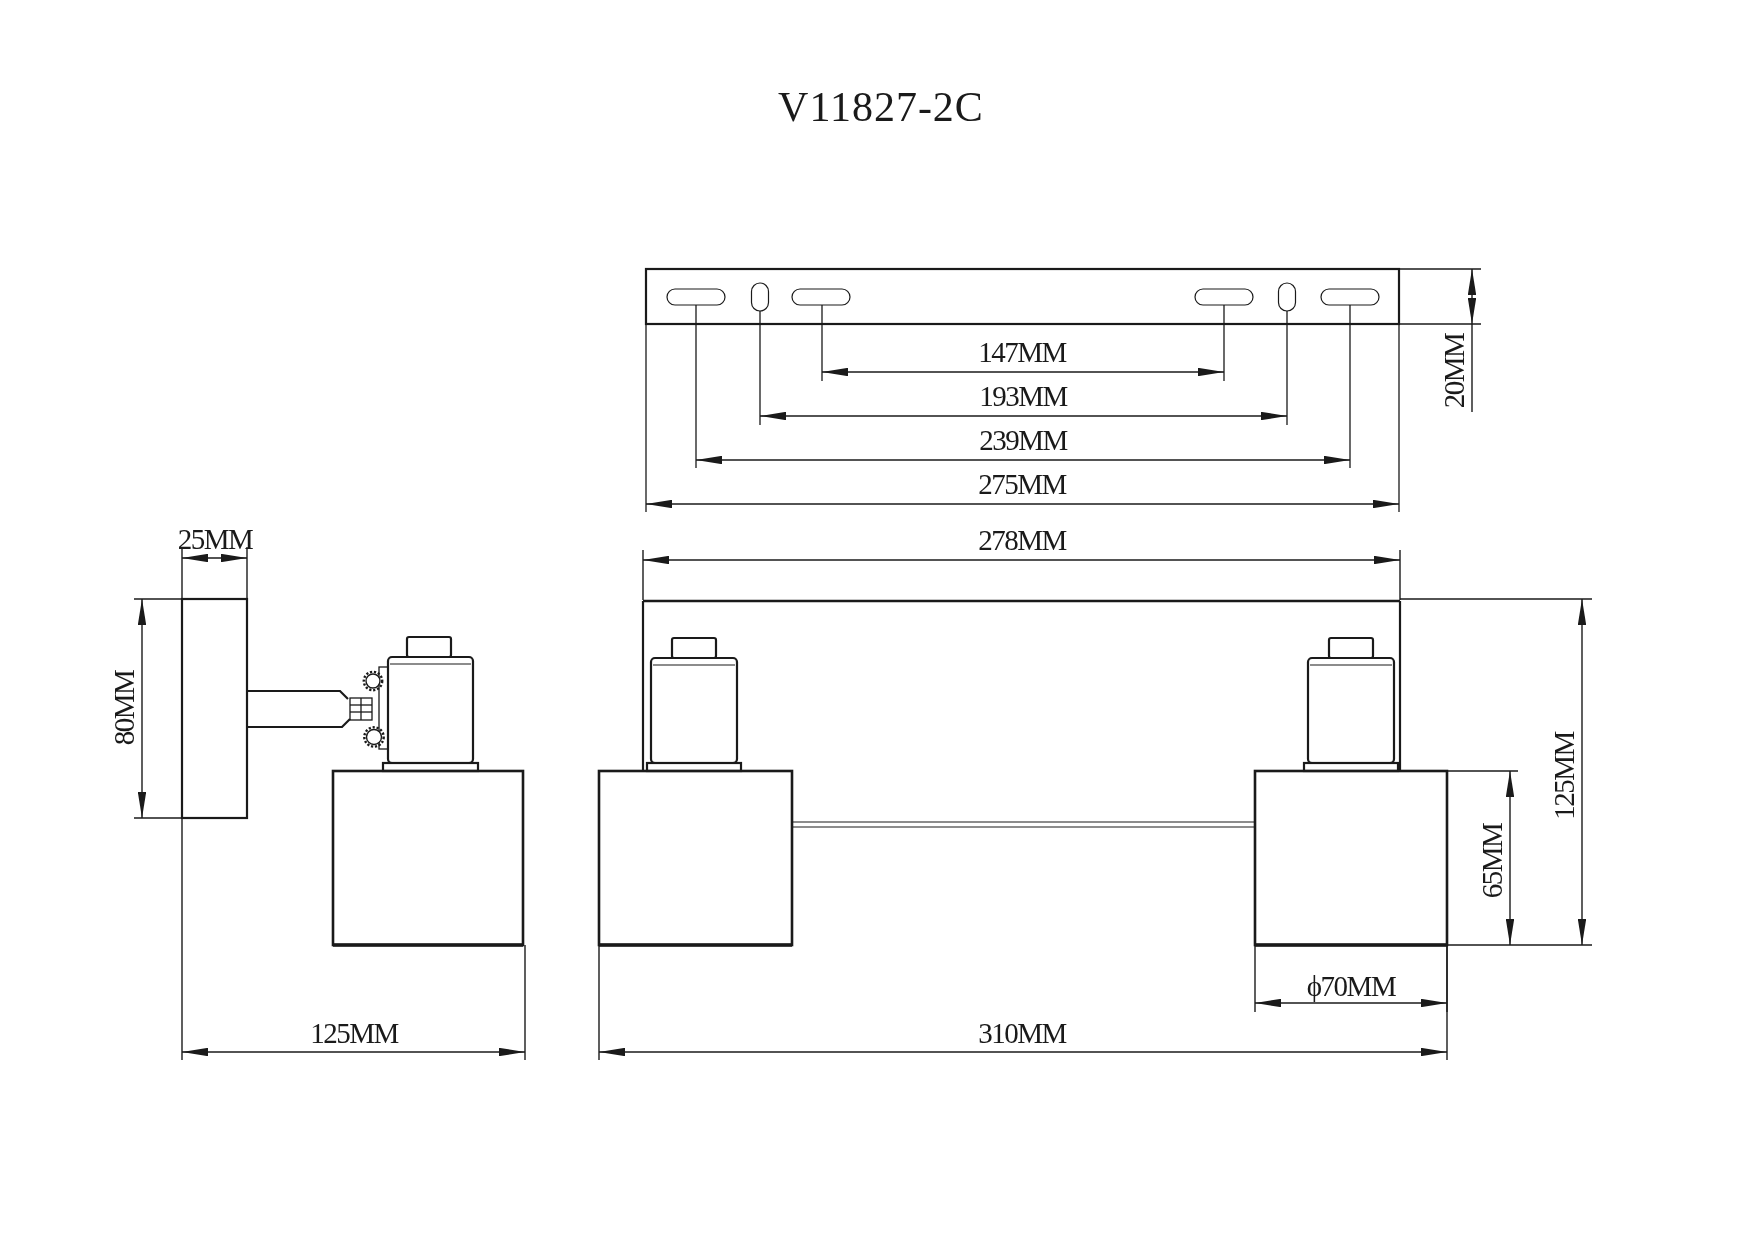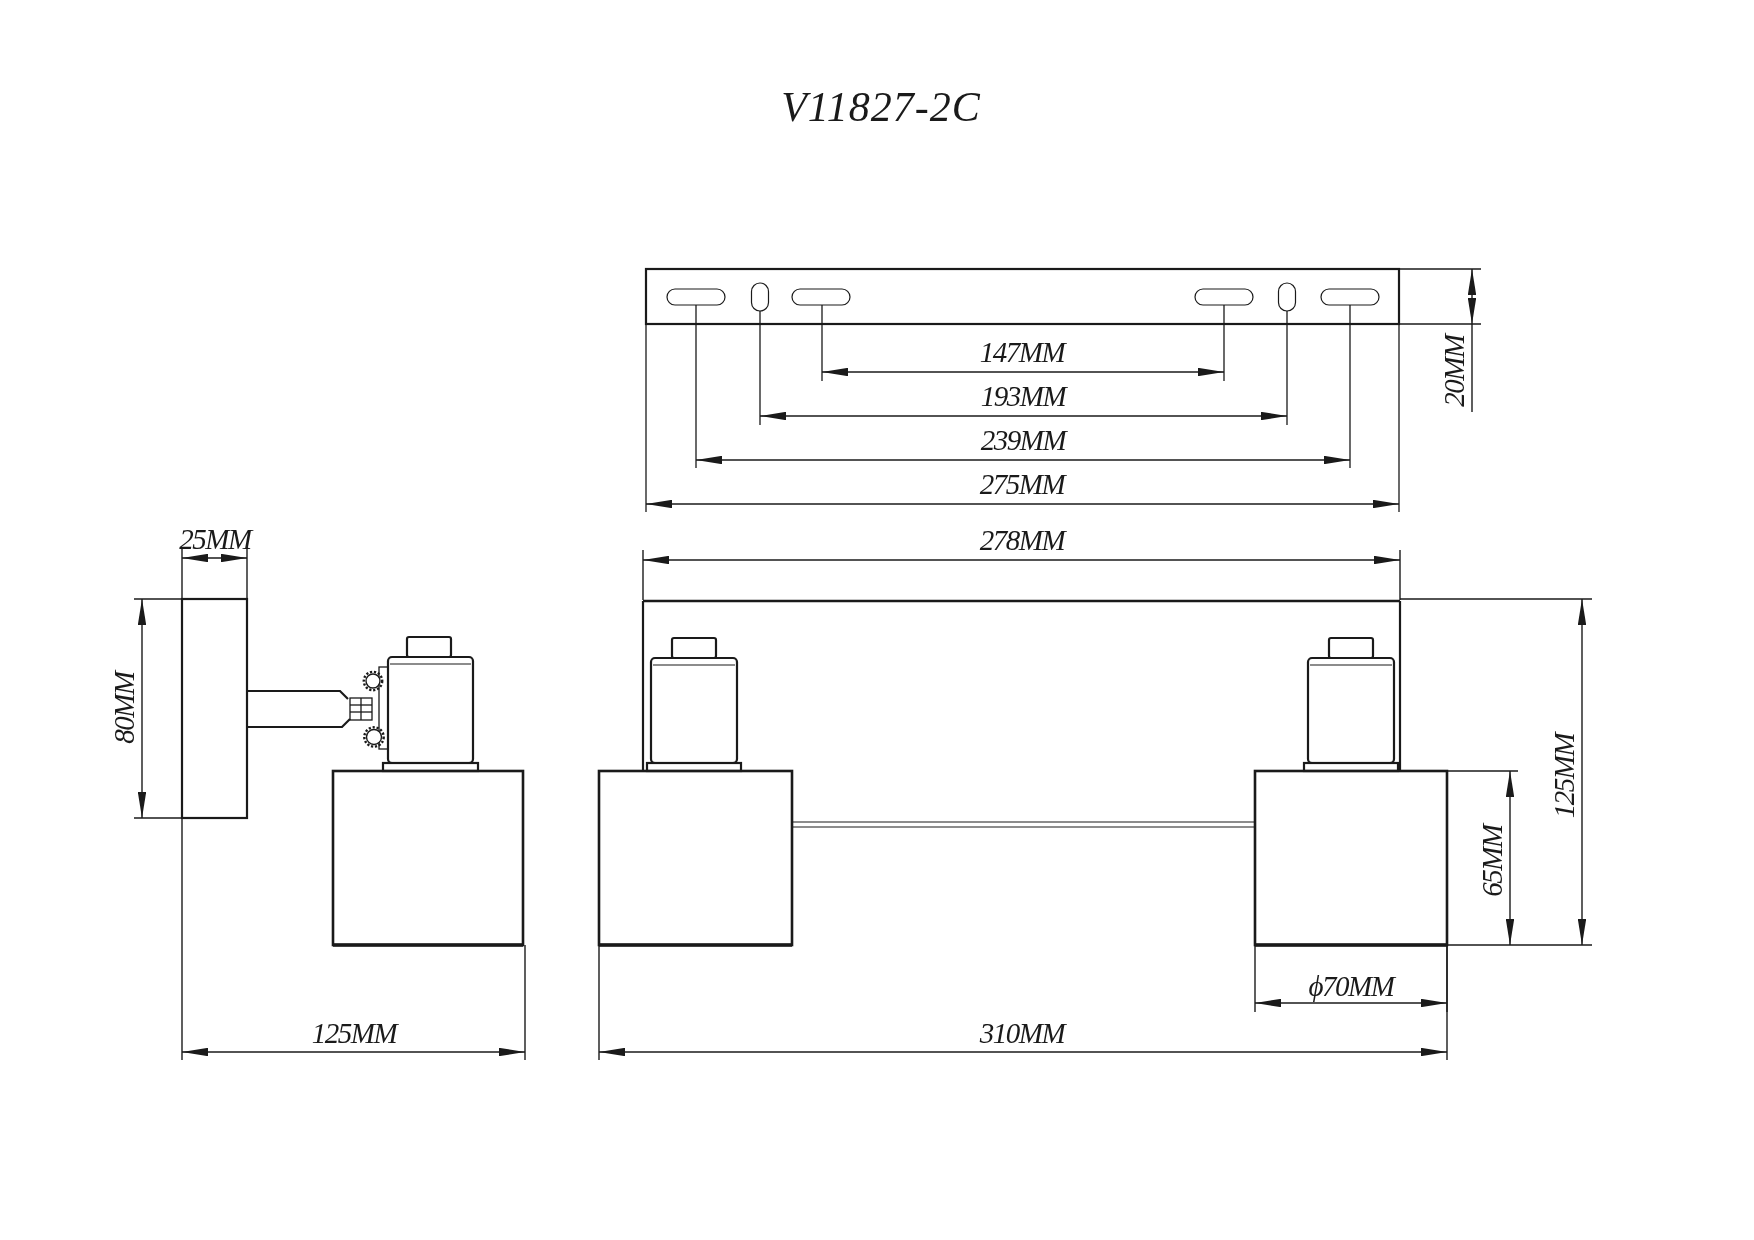--- a/index.html
+++ b/index.html
@@ -1,17 +1,17 @@
 <!DOCTYPE html>
 <html><head>
 <meta charset="utf-8">
 <style>
   html,body{margin:0;padding:0;background:#fff;}
   .sheet{position:relative;width:1754px;height:1240px;background:#fff;overflow:hidden;
-         font-family:"Liberation Serif","DejaVu Serif",serif;font-style:italic;}
+         font-family:"Liberation Serif","DejaVu Serif",serif;}
   svg{display:block}
   text{fill:#1a1a1a;font-family:"Liberation Serif","DejaVu Serif",serif;}
   .dim-text{font-size:29px;letter-spacing:-1.5px;}
   .title-text{font-size:42px;letter-spacing:1px;}
   .outline{fill:none;stroke:#1a1a1a;stroke-width:2.2;}
   .outline-bold{fill:none;stroke:#1a1a1a;stroke-width:2.6;}
   .thin{fill:none;stroke:#1a1a1a;stroke-width:1.2;}
   .dimline{fill:none;stroke:#1a1a1a;stroke-width:1.4;}
   .leader{fill:none;stroke:#1a1a1a;stroke-width:1.3;}
   .baseline{fill:none;stroke:#1a1a1a;stroke-width:3.5;}

